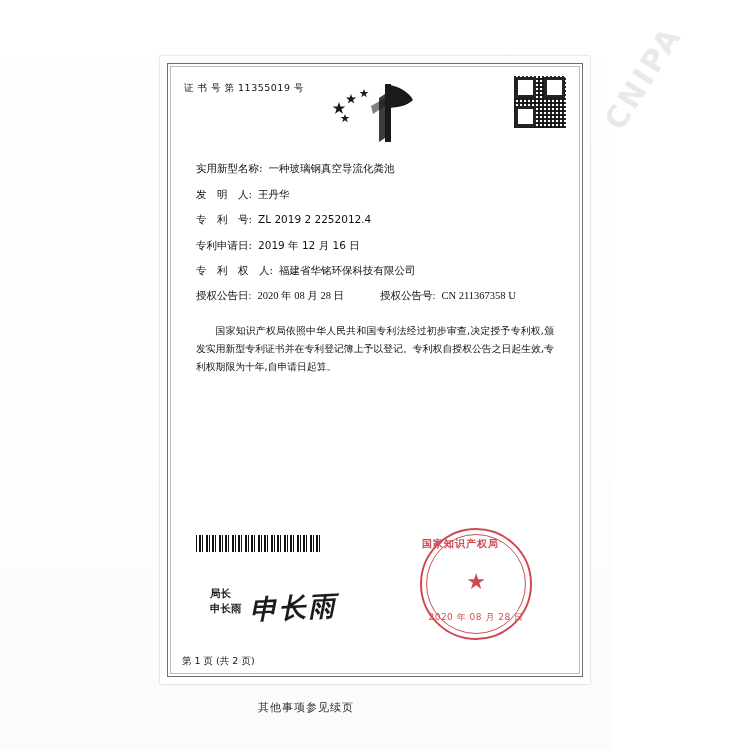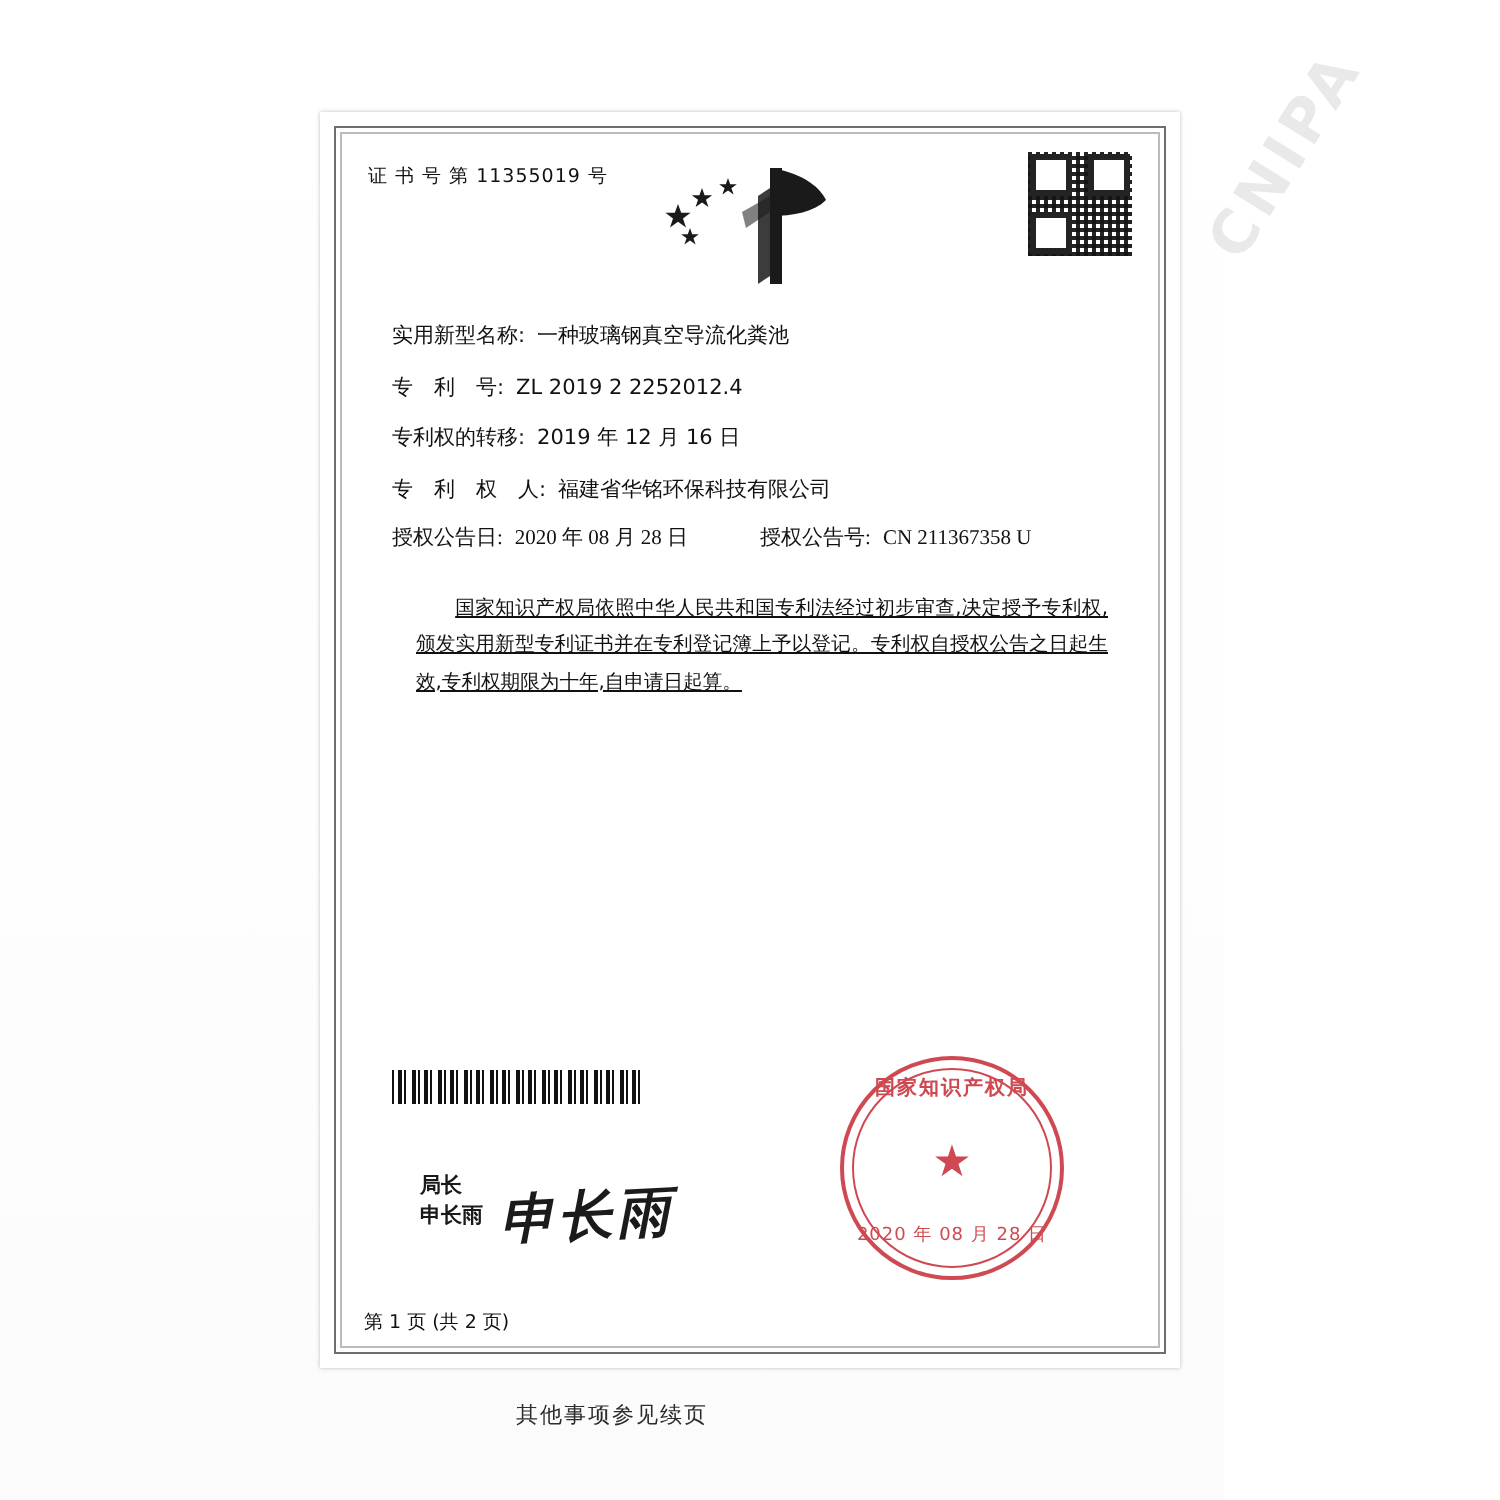--- a/index.html
+++ b/index.html
@@ -154,21 +154,21 @@
 
   .para {
     margin-top: 20px;
     padding: 0 14px;
     font-size: 9.8px;
     line-height: 1.85;
     text-align: justify;
     text-indent: 2em;
     color: #111;
   }
-  .para p { margin: 0 0 2px 12px; text-decoration: underline; }
+  .para p { margin: 0 0 2px 0; }
 
   
   .barcode {
     position: absolute;
     left: 14px;
     bottom: 116px;
     width: 124px;
     height: 17px;
     background:
       repeating-linear-gradient(90deg,
@@ -218,21 +218,21 @@
   }
   .seal .seal-text {
     position: absolute;
     inset: 0;
     font-size: 10px;
     font-weight: bold;
   }
   .seal .st {
     position: absolute;
     width: 100%;
-    text-align: center;
+    text-align: left;
     letter-spacing: 1px;
   }
   .seal .st-top { top: 7px; }
   .seal .star {
     position: absolute;
     left: 50%;
     top: 50%;
     transform: translate(-50%,-60%);
     font-size: 22px;
     color: #c8313a;
@@ -338,25 +338,29 @@
         </div>
       </div>
 
 
       <div class="fields">
         <div class="field">
           <span class="lbl">实用新型名称:</span>
           <span class="val">一种玻璃钢真空导流化粪池</span>
         </div>
         <div class="field">
+          <span class="lbl">发　明　人:</span>
+          <span class="val">王丹华</span>
+        </div>
+        <div class="field">
           <span class="lbl">专　利　号:</span>
           <span class="val">ZL 2019 2 2252012.4</span>
         </div>
         <div class="field">
-          <span class="lbl">专利权的转移:</span>
+          <span class="lbl">专利申请日:</span>
           <span class="val">2019 年 12 月 16 日</span>
         </div>
         <div class="field">
           <span class="lbl">专　利　权　人:</span>
           <span class="val">福建省华铭环保科技有限公司</span>
         </div>
         <div class="field two-col">
           <span class="lbl">授权公告日:</span>
           <span class="val">2020 年 08 月 28 日</span>
           <span class="sep"></span>

